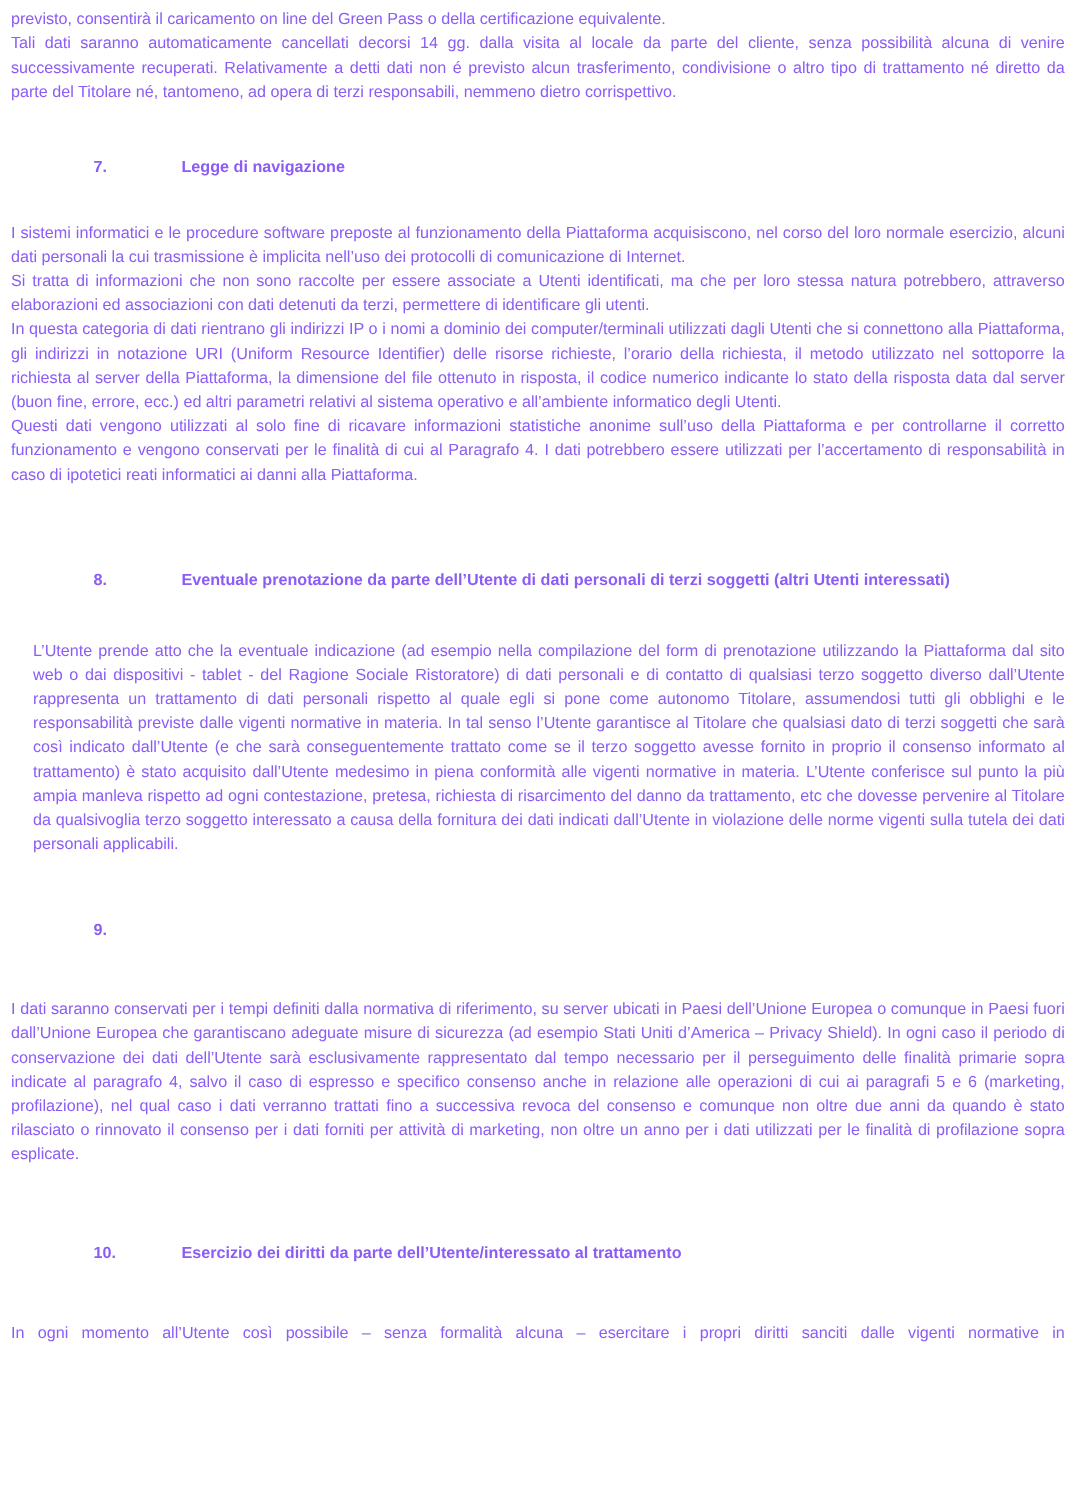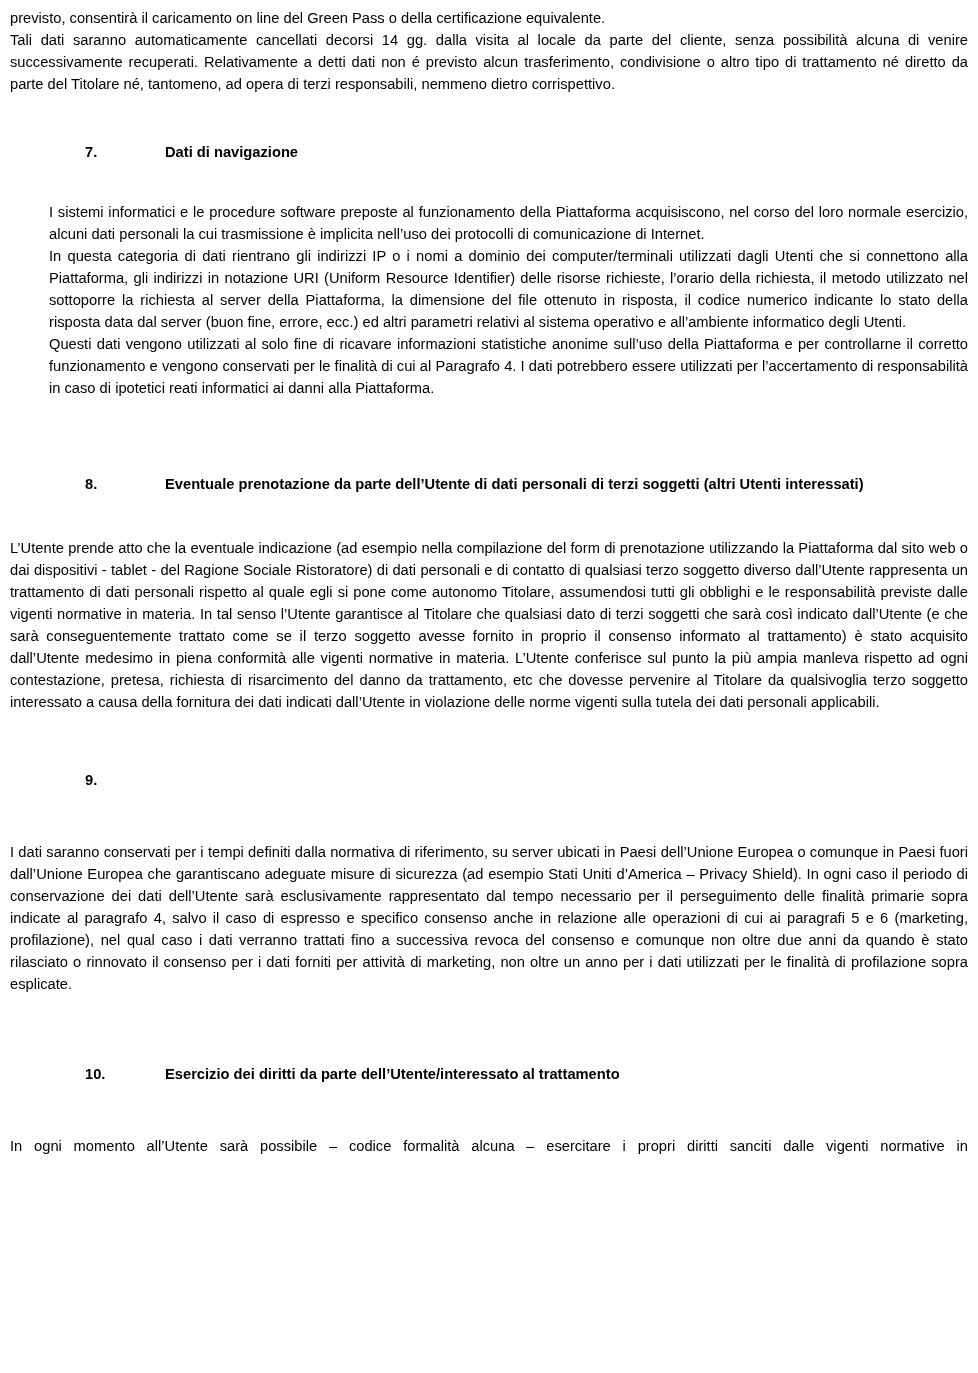--- a/index.html
+++ b/index.html
@@ -6,21 +6,21 @@
   html, body {
     margin: 0;
     padding: 0;
     background: #ffffff;
   }
   .page {
     width: 978px;
     height: 1373px;
     overflow: hidden;
     background: #ffffff;
-    color: #000000;
+    color: #8b5cf6;
     font-family: "Liberation Sans", "DejaVu Sans", sans-serif;
     font-size: 14.7px;
     line-height: 22px;
     padding: 7px 10px 0 10px;
   }
   .para {
     margin: 0;
     text-align: justify;
   }
   .para-cont {
@@ -36,42 +36,43 @@
   }
   .heading .num {
     flex: 0 0 80px;
     width: 80px;
   }
   .heading .title {
     flex: 1 1 auto;
   }
   
   .mt-h7  { margin-top: 46px; }
-  .mt-b7  { margin-top: 38px; margin-left: 39px; }
+  .mt-b7  { margin-top: 38px; }
   .mt-h8  { margin-top: 74px; }
-  .mt-b8  { margin-top: 42px; }
+  .mt-b8  { margin-top: 42px; margin-left: 20px; }
   .mt-h9  { margin-top: 56px; }
   .mt-b9  { margin-top: 50px; }
   .mt-h10 { margin-top: 68px; align-items: center; }
   .mt-b10 { margin-top: 50px; }
 </style>
 </head>
 <body>
 
 <div class="page">
 
   <p class="para">previsto, consentirà il caricamento on line del Green Pass o della certificazione equivalente.</p>
   <p class="para">Tali dati saranno automaticamente cancellati decorsi 14 gg. dalla visita al locale da parte del cliente, senza possibilità alcuna di venire successivamente recuperati. Relativamente a detti dati non é previsto alcun trasferimento, condivisione o altro tipo di trattamento né diretto da parte del Titolare né, tantomeno, ad opera di terzi responsabili, nemmeno dietro corrispettivo.</p>
 
   <div class="heading mt-h7">
     <span class="num">7.</span>
-    <span class="title">Dati di navigazione</span>
+    <span class="title">Legge di navigazione</span>
   </div>
   <div class="mt-b7">
     <p class="para">I sistemi informatici e le procedure software preposte al funzionamento della Piattaforma acquisiscono, nel corso del loro normale esercizio, alcuni dati personali la cui trasmissione è implicita nell’uso dei protocolli di comunicazione di Internet.</p>
+    <p class="para">Si tratta di informazioni che non sono raccolte per essere associate a Utenti identificati, ma che per loro stessa natura potrebbero, attraverso elaborazioni ed associazioni con dati detenuti da terzi, permettere di identificare gli utenti.</p>
     <p class="para">In questa categoria di dati rientrano gli indirizzi IP o i nomi a dominio dei computer/terminali utilizzati dagli Utenti che si connettono alla Piattaforma, gli indirizzi in notazione URI (Uniform Resource Identifier) delle risorse richieste, l’orario della richiesta, il metodo utilizzato nel sottoporre la richiesta al server della Piattaforma, la dimensione del file ottenuto in risposta, il codice numerico indicante lo stato della risposta data dal server (buon fine, errore, ecc.) ed altri parametri relativi al sistema operativo e all’ambiente informatico degli Utenti.</p>
     <p class="para">Questi dati vengono utilizzati al solo fine di ricavare informazioni statistiche anonime sull’uso della Piattaforma e per controllarne il corretto funzionamento e vengono conservati per le finalità di cui al Paragrafo 4. I dati potrebbero essere utilizzati per l’accertamento di responsabilità in caso di ipotetici reati informatici ai danni alla Piattaforma.</p>
   </div>
 
   <div class="heading mt-h8">
     <span class="num">8.</span>
     <span class="title">Eventuale prenotazione da parte dell’Utente di dati personali di terzi soggetti (altri Utenti interessati)</span>
   </div>
   <div class="mt-b8">
     <p class="para">L’Utente prende atto che la eventuale indicazione (ad esempio nella compilazione del form di prenotazione utilizzando la Piattaforma dal sito web o dai dispositivi - tablet - del Ragione Sociale Ristoratore) di dati personali e di contatto di qualsiasi terzo soggetto diverso dall’Utente rappresenta un trattamento di dati personali rispetto al quale egli si pone come autonomo Titolare, assumendosi tutti gli obblighi e le responsabilità previste dalle vigenti normative in materia. In tal senso l’Utente garantisce al Titolare che qualsiasi dato di terzi soggetti che sarà così indicato dall’Utente (e che sarà conseguentemente trattato come se il terzo soggetto avesse fornito in proprio il consenso informato al trattamento) è stato acquisito dall’Utente medesimo in piena conformità alle vigenti normative in materia. L’Utente conferisce sul punto la più ampia manleva rispetto ad ogni contestazione, pretesa, richiesta di risarcimento del danno da trattamento, etc che dovesse pervenire al Titolare da qualsivoglia terzo soggetto interessato a causa della fornitura dei dati indicati dall’Utente in violazione delle norme vigenti sulla tutela dei dati personali applicabili.</p>
@@ -82,16 +83,16 @@
   </div>
   <div class="mt-b9">
     <p class="para">I dati saranno conservati per i tempi definiti dalla normativa di riferimento, su server ubicati in Paesi dell’Unione Europea o comunque in Paesi fuori dall’Unione Europea che garantiscano adeguate misure di sicurezza (ad esempio Stati Uniti d’America – Privacy Shield). In ogni caso il periodo di conservazione dei dati dell’Utente sarà esclusivamente rappresentato dal tempo necessario per il perseguimento delle finalità primarie sopra indicate al paragrafo 4, salvo il caso di espresso e specifico consenso anche in relazione alle operazioni di cui ai paragrafi 5 e 6 (marketing, profilazione), nel qual caso i dati verranno trattati fino a successiva revoca del consenso e comunque non oltre due anni da quando è stato rilasciato o rinnovato il consenso per i dati forniti per attività di marketing, non oltre un anno per i dati utilizzati per le finalità di profilazione sopra esplicate.</p>
   </div>
 
   <div class="heading mt-h10">
     <span class="num">10.</span>
     <span class="title">Esercizio dei diritti da parte dell’Utente/interessato al trattamento</span>
   </div>
   <div class="mt-b10">
-    <p class="para-cont">In ogni momento all’Utente sarà possibile – codice formalità alcuna – esercitare i propri diritti sanciti dalle vigenti normative in</p>
+    <p class="para-cont">In ogni momento all’Utente così possibile – senza formalità alcuna – esercitare i propri diritti sanciti dalle vigenti normative in</p>
   </div>
 
 </div>
 
 </body></html>

